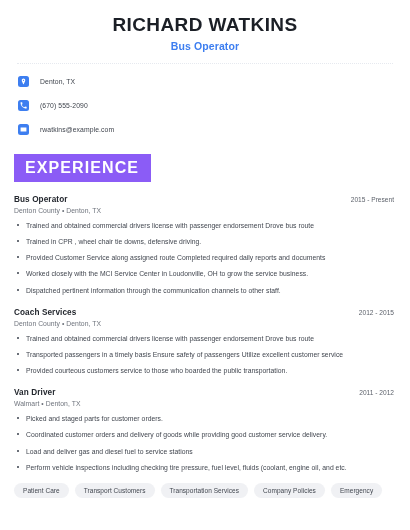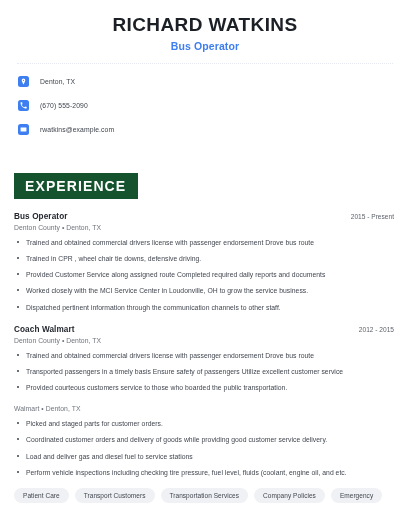--- a/index.html
+++ b/index.html
@@ -66,27 +66,27 @@
   .cicon svg { display: block; }
   .ctext {
     font-size: 6.8px;
     color: #3f444d;
     letter-spacing: 0.1px;
   }
 
   
   .sec-head {
     display: inline-block;
-    background: #14532d;
+    background: #8b5cf6;
     color: #ffffff;
-    font-size: 14px;
+    font-size: 16px;
     font-weight: bold;
     letter-spacing: 1.1px;
     padding: 5px 12px 5px 11px;
-    margin-top: 27px;
+    margin-top: 8px;
   }
 
   
   .job { margin-top: 13px; }
   .job-top {
     display: flex;
     justify-content: space-between;
     align-items: baseline;
   }
   .job-title {
@@ -206,32 +206,36 @@
         <li>Trained and obtained commercial drivers license with passenger endorsement Drove bus route</li>
         <li>Trained in CPR , wheel chair tie downs, defensive driving.</li>
         <li>Provided Customer Service along assigned route Completed required daily reports and documents</li>
         <li>Worked closely with the MCI Service Center in Loudonville, OH to grow the service business.</li>
         <li>Dispatched pertinent information through the communication channels to other staff.</li>
       </ul>
     </div>
 
     <div class="job">
       <div class="job-top">
-        <span class="job-title">Coach Walmart</span>
+        <span class="job-title">Coach Services</span>
         <span class="job-dates">2012 - 2015</span>
       </div>
       <div class="job-meta">Denton County  •  Denton, TX</div>
       <ul class="bullets">
         <li>Trained and obtained commercial drivers license with passenger endorsement Drove bus route</li>
         <li>Transported passengers in a timely basis Ensure safety of passengers Utilize excellent customer service</li>
         <li>Provided courteous customers service to those who boarded the public transportation.</li>
       </ul>
     </div>
 
     <div class="job">
+      <div class="job-top">
+        <span class="job-title">Van Driver</span>
+        <span class="job-dates">2011 - 2012</span>
+      </div>
       <div class="job-meta">Walmart  •  Denton, TX</div>
       <ul class="bullets">
         <li>Picked and staged parts for customer orders.</li>
         <li>Coordinated customer orders and delivery of goods while providing good customer service delivery.</li>
         <li>Load and deliver gas and diesel fuel to service stations</li>
         <li>Perform vehicle inspections including checking tire pressure, fuel level, fluids (coolant, engine oil, and etc.</li>
       </ul>
     </div>
 
   </div>

